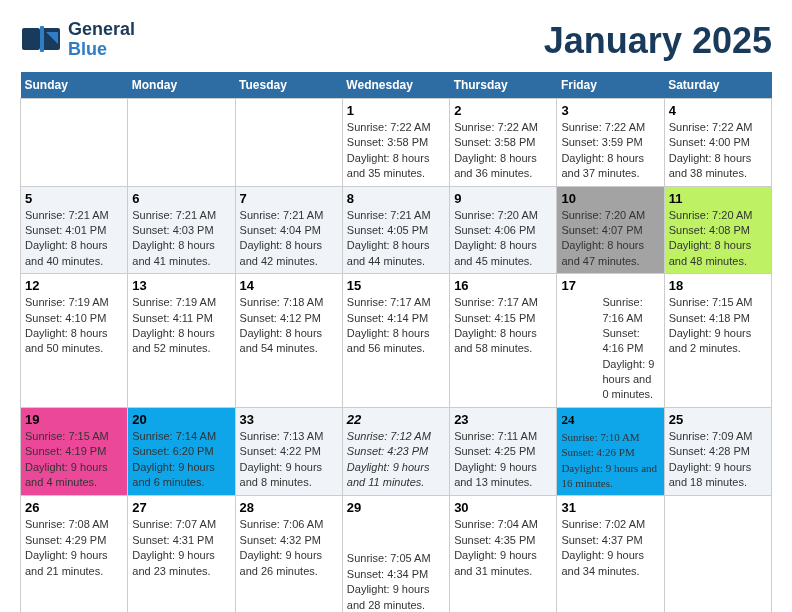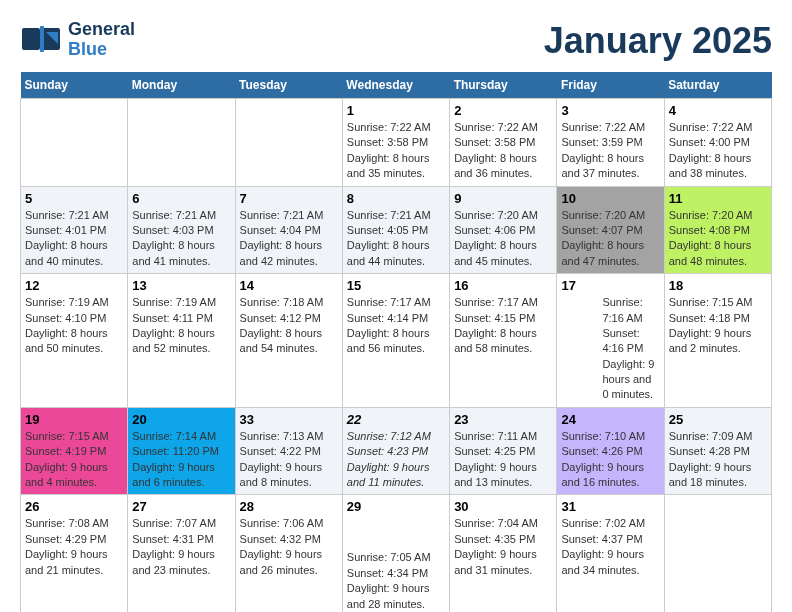--- a/index.html
+++ b/index.html
@@ -227,42 +227,42 @@
       <tr style="background-color: rgb(240, 244, 248);">
         <td style="background-color: #ec4899;">
           <div class="day-number">19</div>
           <div class="day-info" style="white-space: pre-line;">Sunrise: 7:15 AM
 Sunset: 4:19 PM
 Daylight: 9 hours and 4 minutes.</div>
         </td>
         <td style="background-color: #0ea5e9;">
           <div class="day-number">20</div>
           <div class="day-info" style="white-space: pre-line;">Sunrise: 7:14 AM
-Sunset: 11:20 PM
+Sunset: 6:20 PM
 Daylight: 9 hours and 6 minutes.</div>
         </td>
         <td style="background-color: rgb(240, 244, 248);">
           <div class="day-number">33</div>
           <div class="day-info" style="white-space: pre-line;">Sunrise: 7:13 AM
 Sunset: 4:22 PM
 Daylight: 9 hours and 8 minutes.</div>
         </td>
         <td style="background-color: rgb(240, 244, 248); font-style: italic;">
           <div class="day-number">22</div>
           <div class="day-info" style="white-space: pre-line;">Sunrise: 7:12 AM
 Sunset: 4:23 PM
 Daylight: 9 hours and 11 minutes.</div>
         </td>
         <td style="background-color: rgb(240, 244, 248);">
           <div class="day-number">23</div>
           <div class="day-info" style="white-space: pre-line;">Sunrise: 7:11 AM
 Sunset: 4:25 PM
 Daylight: 9 hours and 13 minutes.</div>
         </td>
-        <td style="background-color: #c4b5fd;">
+        <td style="background-color: #0ea5e9; font-family: Liberation Serif, serif;">
           <div class="day-number">24</div>
           <div class="day-info" style="white-space: pre-line;">Sunrise: 7:10 AM
 Sunset: 4:26 PM
 Daylight: 9 hours and 16 minutes.</div>
         </td>
         <td style="background-color: rgb(240, 244, 248);">
           <div class="day-number">25</div>
           <div class="day-info" style="white-space: pre-line;">Sunrise: 7:09 AM
 Sunset: 4:28 PM
 Daylight: 9 hours and 18 minutes.</div>

